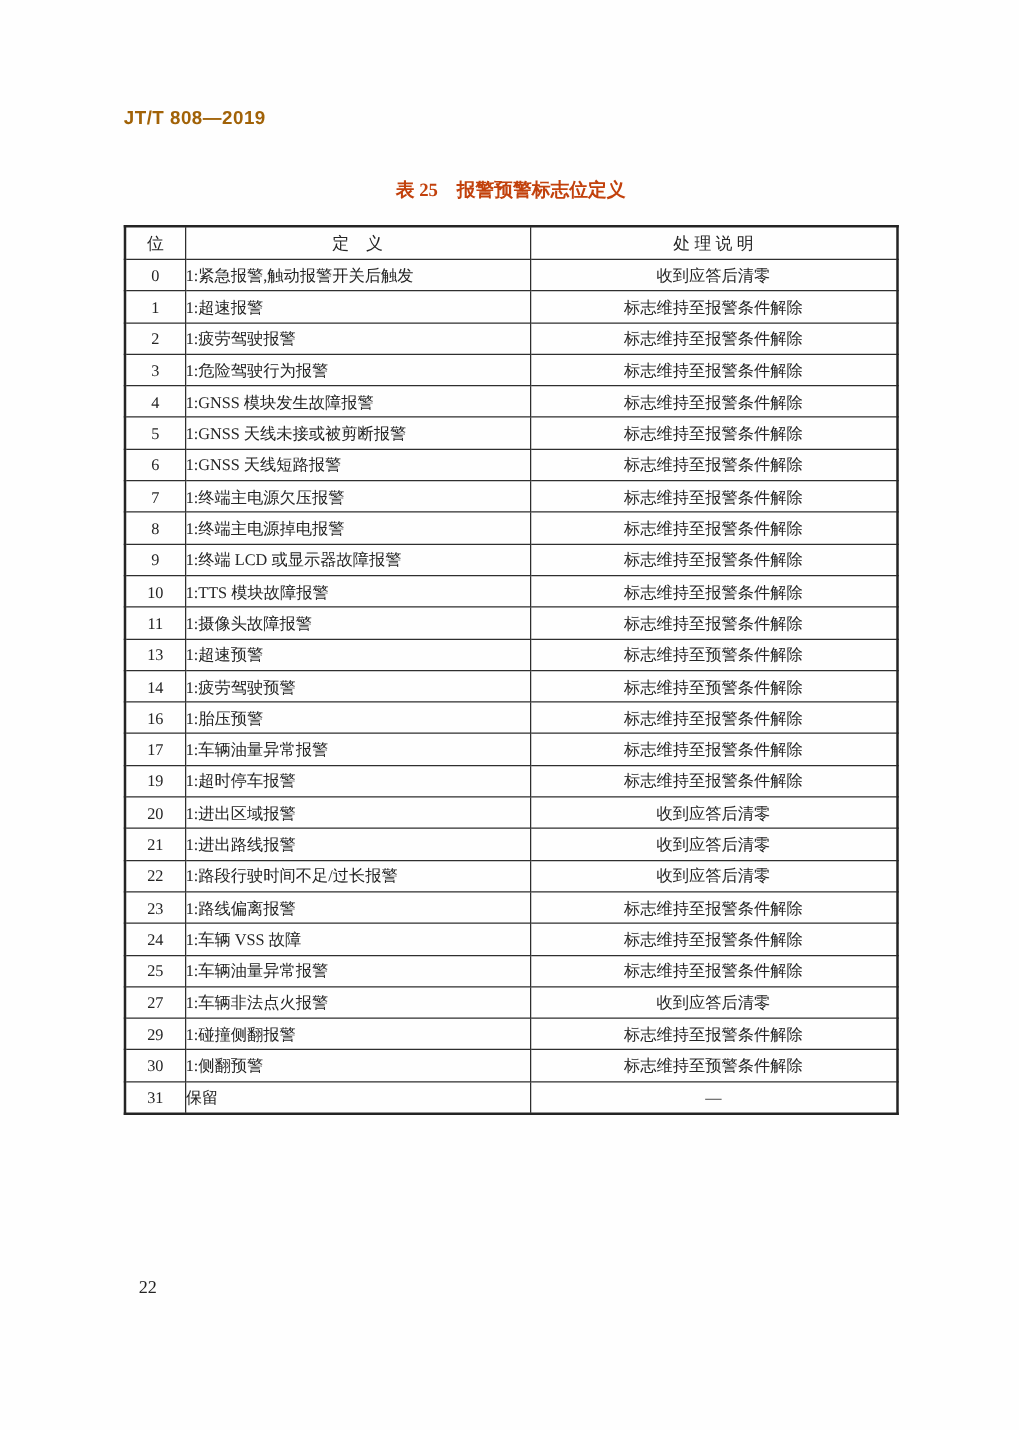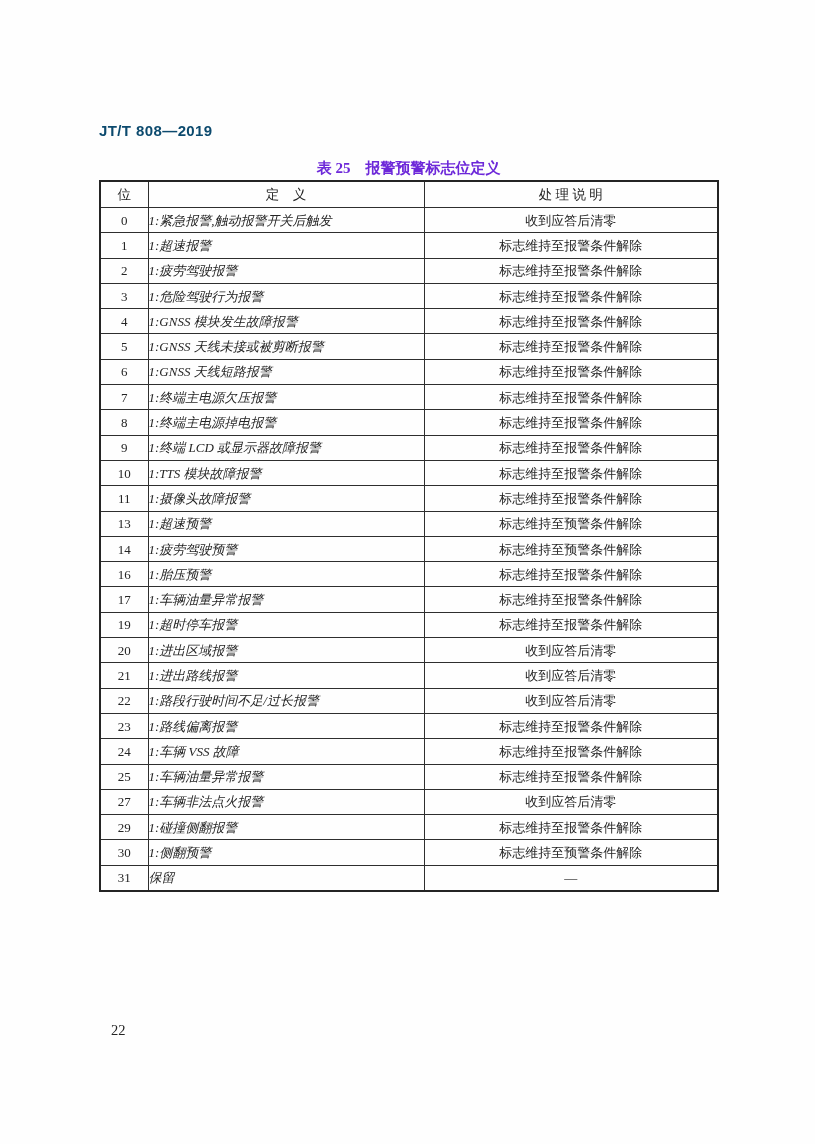--- a/index.html
+++ b/index.html
@@ -16,33 +16,32 @@
     overflow: hidden;
   }
   .std-code {
     position: absolute;
     left: 99px;
     top: 86px;
     font-family: "Liberation Sans", "DejaVu Sans", sans-serif;
     font-weight: 700;
     font-size: 15px;
     letter-spacing: 0.4px;
-    color: #0c4a6e;
+    color: #a16207;
     white-space: nowrap;
-    margin-top: 36px;
   }
   .table-caption {
     position: absolute;
     left: 100px;
-    top: 159px;
+    top: 143px;
     width: 617px;
     text-align: center;
     font-size: 15px;
     font-weight: 700;
-    color: #6d28d9;
+    color: #c2410c;
     white-space: nowrap;
   }
   .table-caption .caption-label {
     margin-right: 15px;
   }
   table.alarm-table {
     position: absolute;
     left: 99px;
     top: 180px;
     width: 618px;
@@ -69,21 +68,20 @@
   }
   table.alarm-table td {
     height: 24.3px;
   }
   td.bit-cell {
     text-align: center;
     font-size: 13px;
   }
   td.definition-cell {
     padding-left: 11px;
-    font-style: italic;
   }
   td.handling-cell {
     padding-left: 13px;
     text-align: center;
   }
   td.handling-cell.center {
     padding-left: 0;
     text-align: center;
   }
   .page-number {

